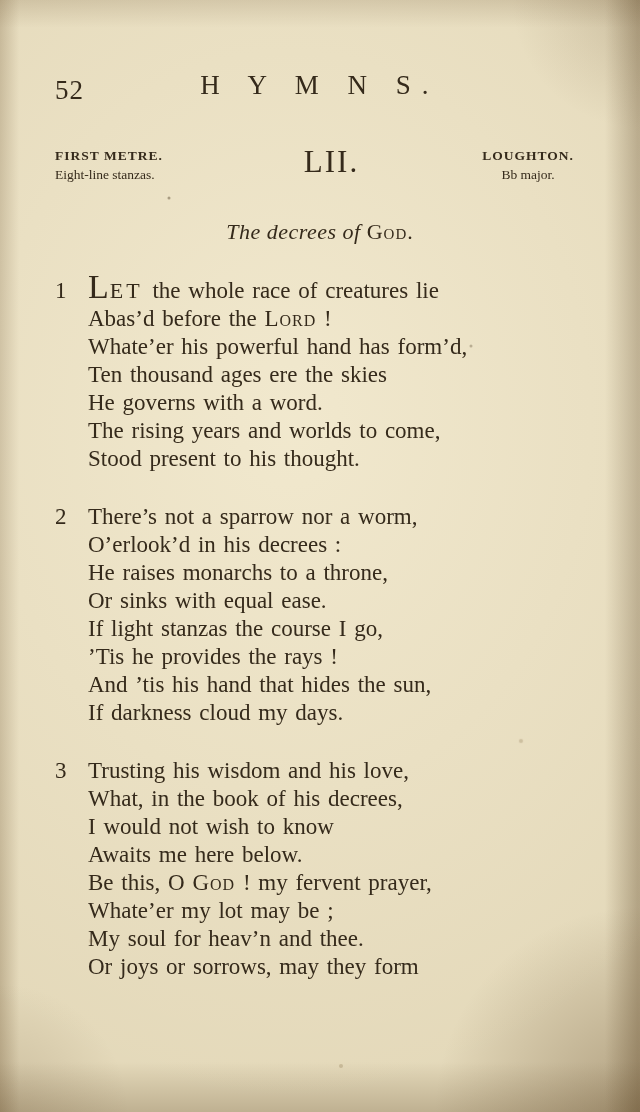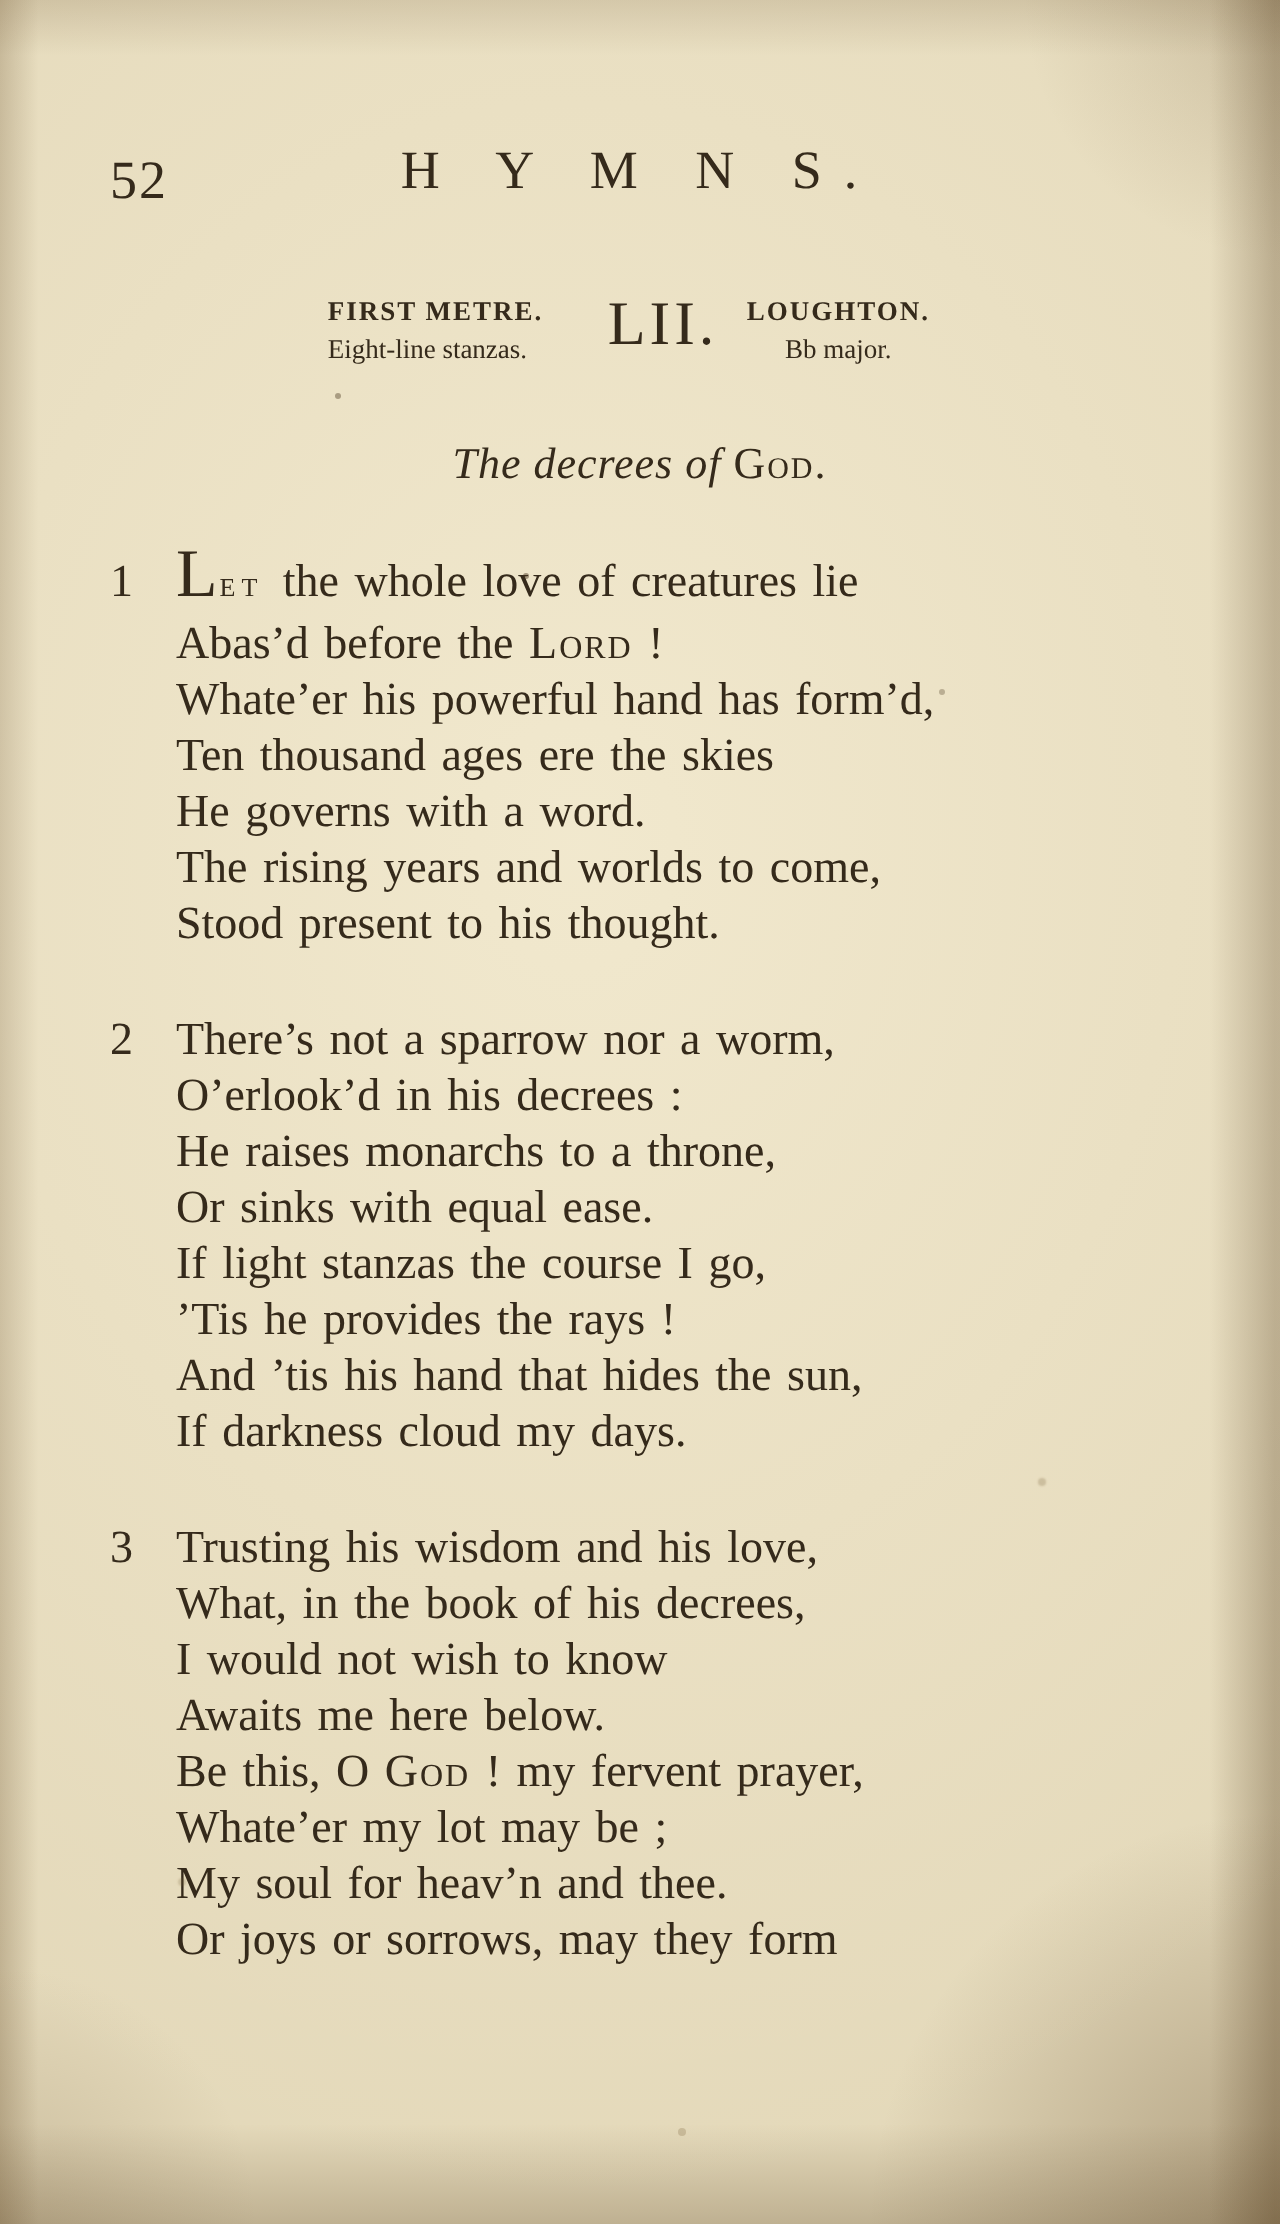--- a/index.html
+++ b/index.html
@@ -51,21 +51,21 @@
   }
   .book-title {
     font-size: 27px;
     letter-spacing: 11px;
     text-indent: 11px;
   }
 
   .meta-row {
     margin-top: 44px;
     display: flex;
-    justify-content: center;
+    justify-content: space-between;
     align-items: flex-start;
     padding: 0 52px 0 55px;
   }
   .meta-left  { text-align: left;  width: 140px; }
   .meta-right { text-align: center; width: 120px; }
   .metre, .tune {
     font-size: 13.5px;
     letter-spacing: 1px;
     font-weight: bold;
   }
@@ -107,21 +107,21 @@
     font-size: 23px;
     line-height: 28px;
     word-spacing: 2px;
     white-space: nowrap;
   }
   .dropcap {
     font-size: 34px;
     line-height: 10px;
   }
   .opening-caps {
-    font-size: 13px;
+    font-size: 22px;
     letter-spacing: 3px;
     margin-left: 1px;
     margin-right: 2px;
   }
 </style>
 </head>
 <body>
 
 <div class="page">
   <div class="specks"></div>
@@ -145,21 +145,21 @@
 
   <div class="hymn-title">
     <span class="title-lead">The decrees of</span><span class="sc title-name">God.</span>
   </div>
 
   <div class="stanzas">
 
     <div class="stanza">
       <div class="stanza-num">1</div>
       <div class="stanza-lines">
-        <div class="line"><span class="dropcap">L</span><span class="opening-caps">ET</span><span> the whole love of creatures lie</span></div>
+        <div class="line"><span class="dropcap">L</span><span class="opening-caps">ET</span><span> the whole race of creatures lie</span></div>
         <div class="line"><span>Abas’d before the </span><span class="sc">Lord</span><span> !</span></div>
         <div class="line">Whate’er his powerful hand has form’d,</div>
         <div class="line">Ten thousand ages ere the skies</div>
         <div class="line">He governs with a word.</div>
         <div class="line">The rising years and worlds to come,</div>
         <div class="line">Stood present to his thought.</div>
       </div>
     </div>
 
     <div class="stanza">

